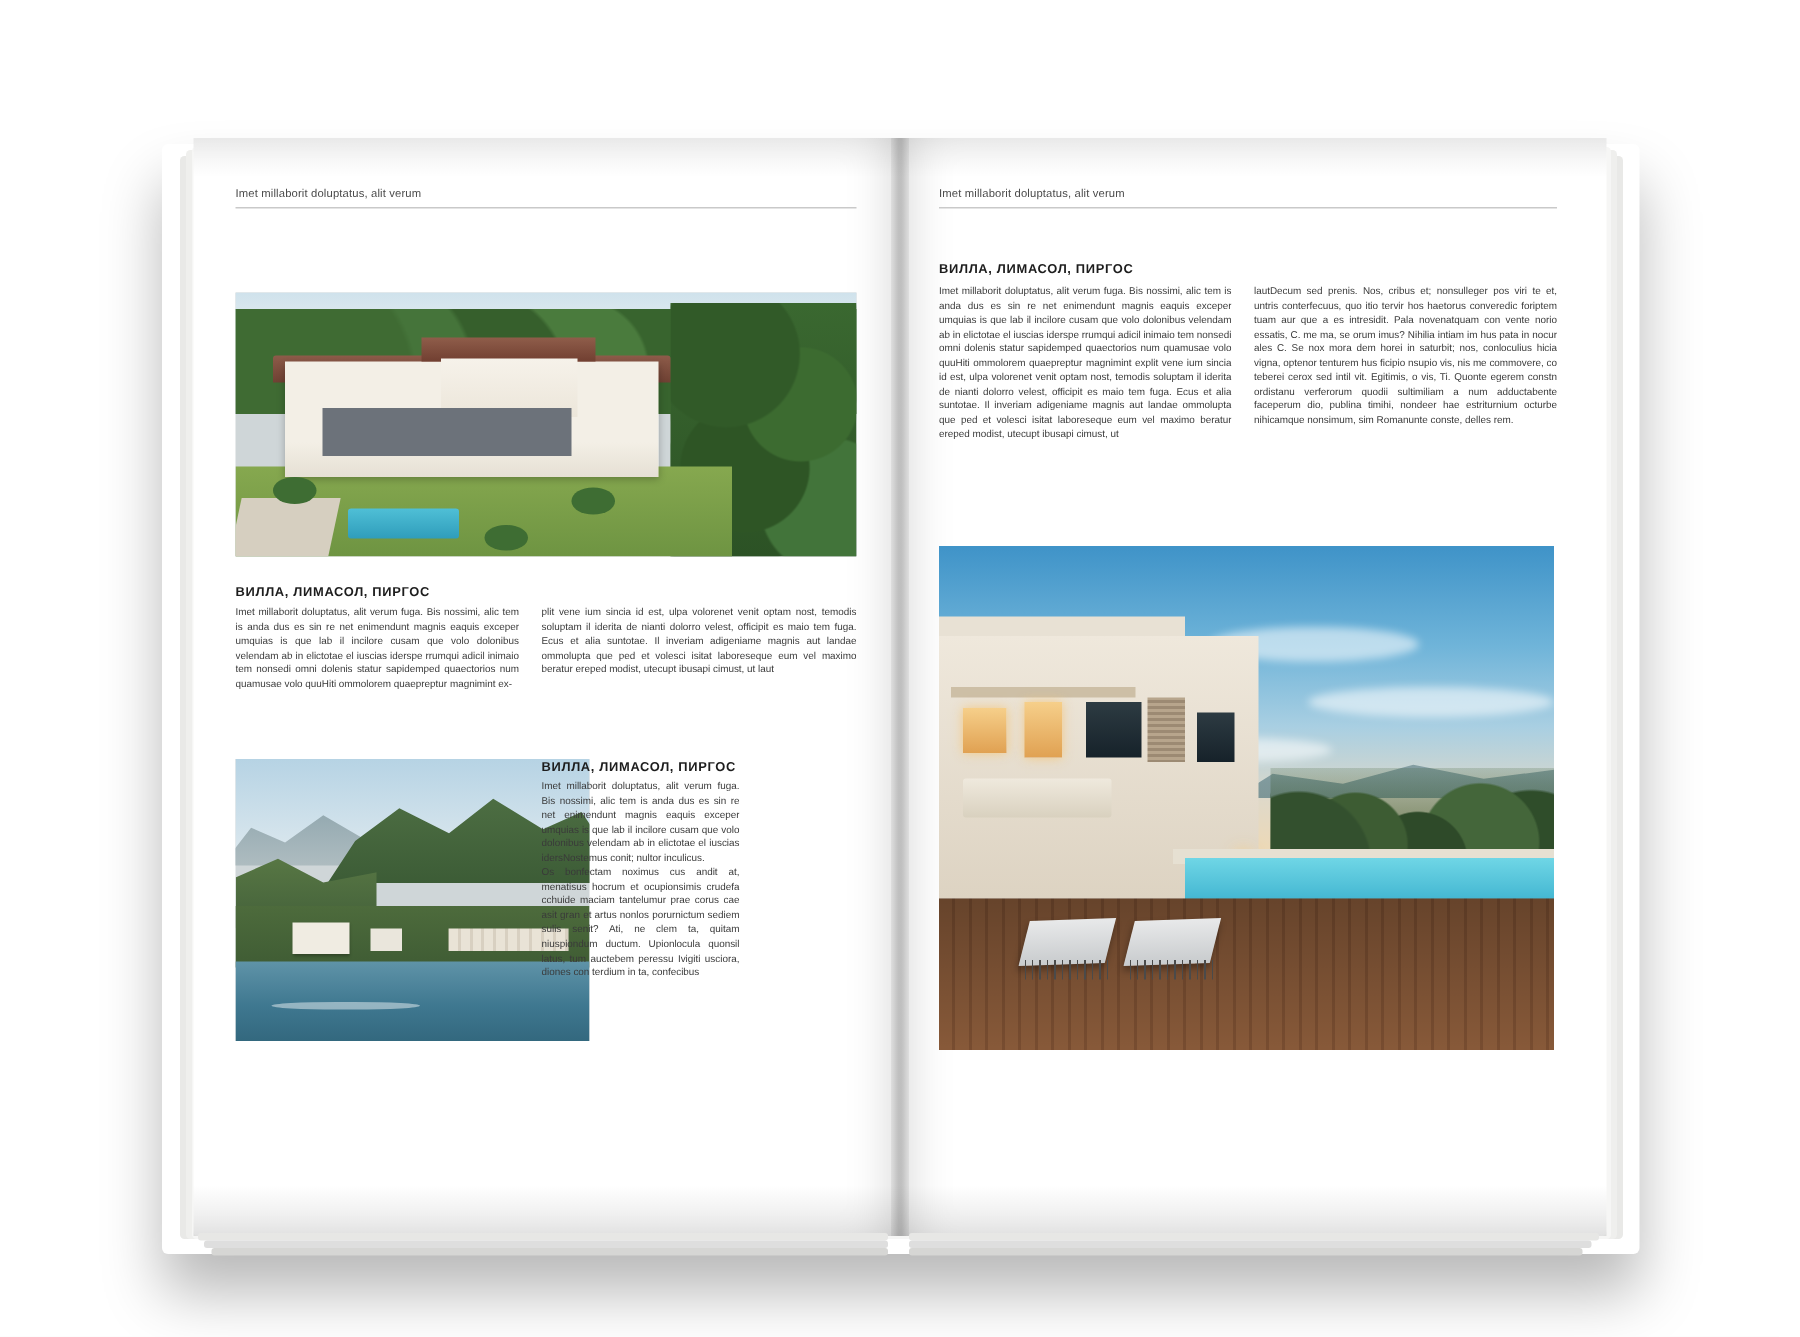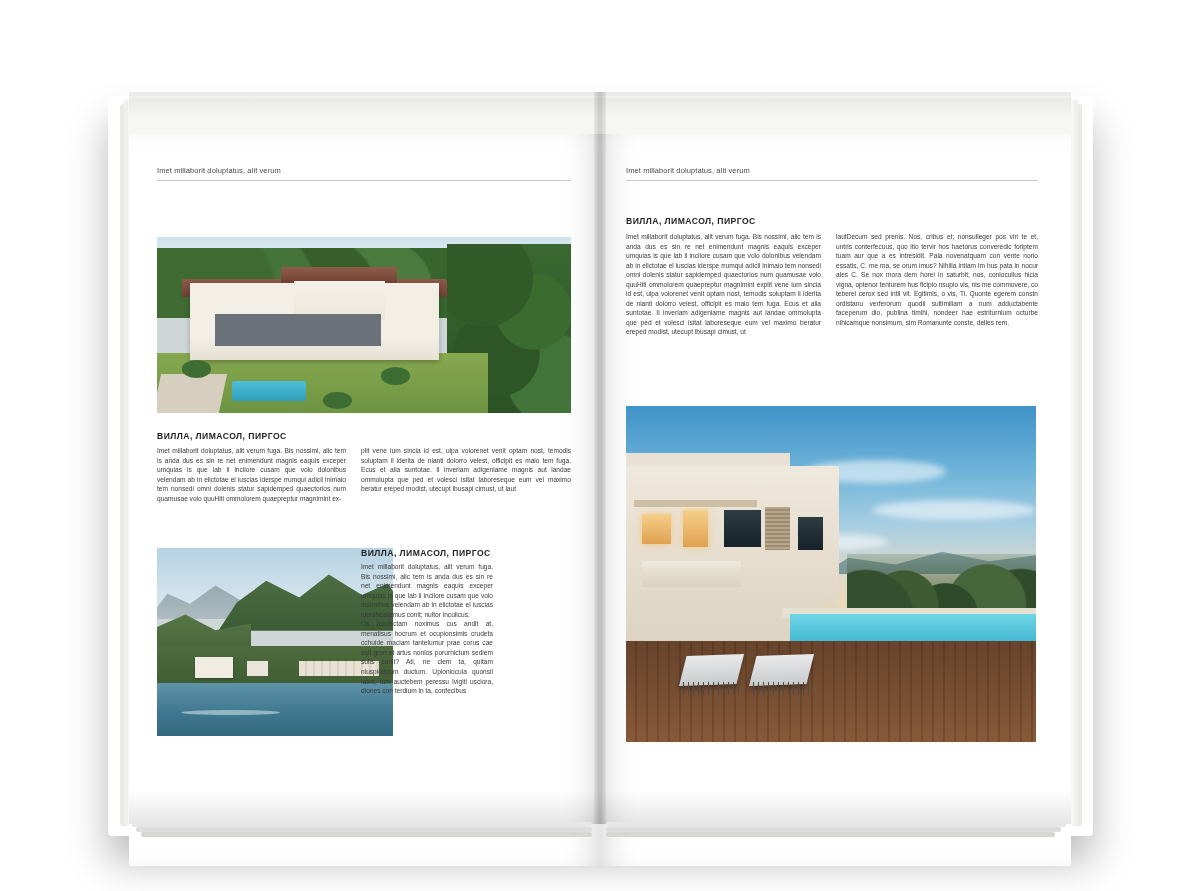--- a/index.html
+++ b/index.html
@@ -48,21 +48,20 @@
     border-radius: 2px;
   }
 
   
   .page {
     position: absolute;
     background: #ffffff;
     top: 92px;
     height: 732px;
     overflow: hidden;
-    margin-top: 42px;
   }
   .page.left {
     left: 129px;
     width: 471px;
     box-shadow: inset -22px 0 34px -20px rgba(0,0,0,0.20);
     border-radius: 3px 0 0 3px;
   }
   .page.right {
     left: 600px;
     width: 471px;

